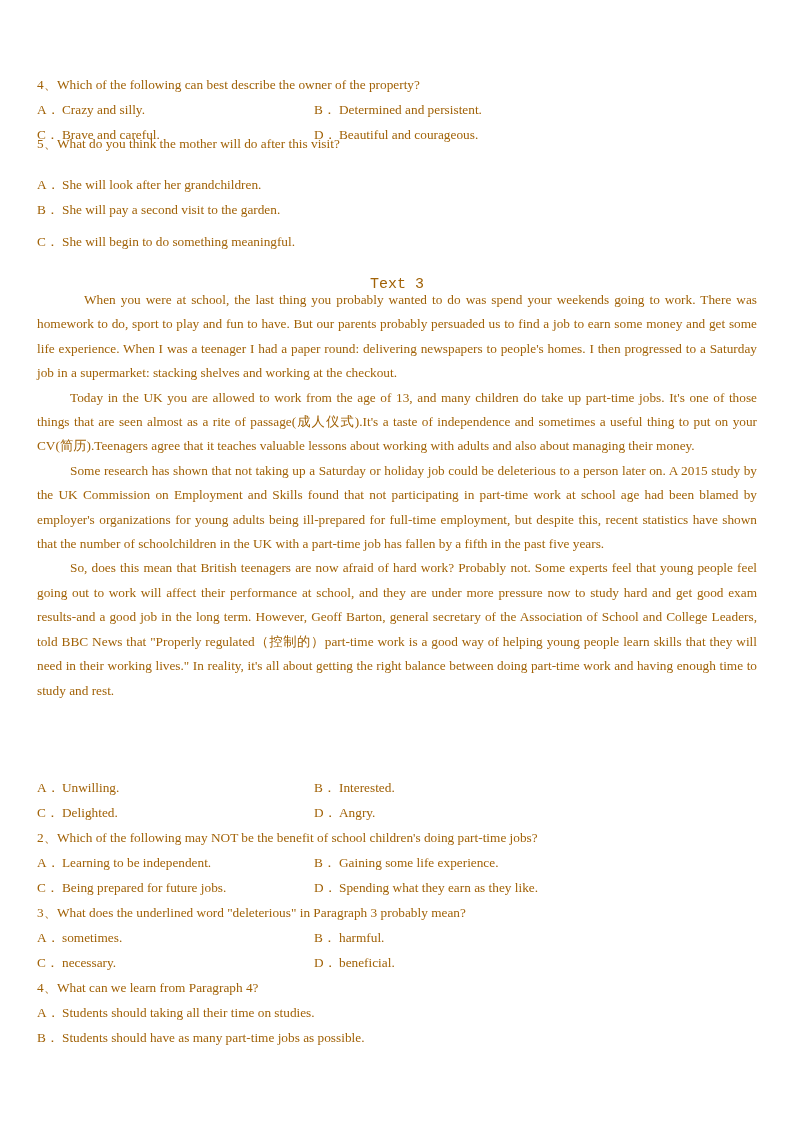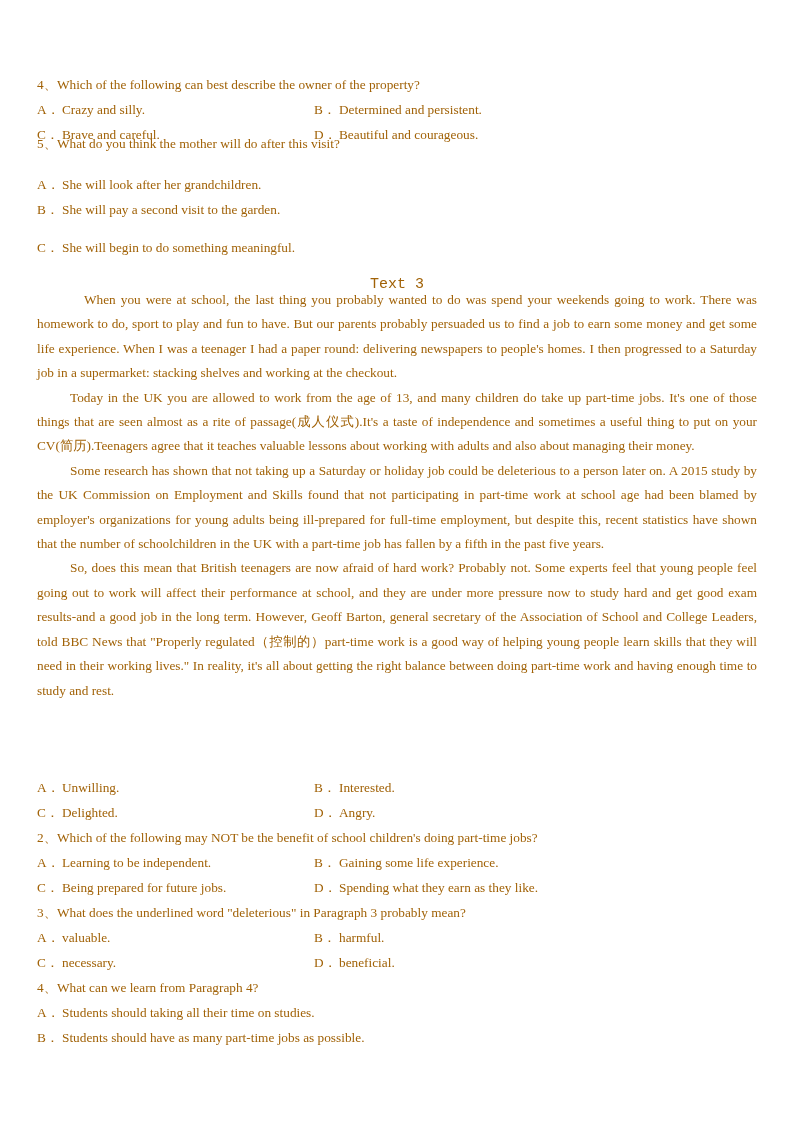--- a/index.html
+++ b/index.html
@@ -42,21 +42,21 @@
   <div class="opt-row" style="top:127px;">
     <span class="col left"><span class="opt-letter">C．</span><span>Brave and careful.</span></span>
     <span class="col right"><span class="opt-letter">D．</span><span>Beautiful and courageous.</span></span>
   </div>
 
   <div class="line" style="top:136px;">
     <span>5、</span><span>What do you think the mother will do after this visit?</span>
   </div>
   <div class="line" style="top:177px;"><span class="opt-letter">A．</span><span>She will look after her grandchildren.</span></div>
   <div class="line" style="top:202px;"><span class="opt-letter">B．</span><span>She will pay a second visit to the garden.</span></div>
-  <div class="line" style="top:240px;"><span class="opt-letter">C．</span><span>She will begin to do something meaningful.</span></div>
+  <div class="line" style="top:234px;"><span class="opt-letter">C．</span><span>She will begin to do something meaningful.</span></div>
 
   <div class="heading" style="top:277px;">Text 3</div>
 
   <div class="passage" style="top:288px;">
     <p class="first">When you were at school, the last thing you probably wanted to do was spend your weekends going to work. There was homework to do, sport to play and fun to have. But our parents probably persuaded us to find a job to earn some money and get some life experience. When I was a teenager I had a paper round: delivering newspapers to people's homes. I then progressed to a Saturday job in a supermarket: stacking shelves and working at the checkout.</p>
     <p>Today in the UK you are allowed to work from the age of 13, and many children do take up part-time jobs. It's one of those things that are seen almost as a rite of passage(成人仪式).It's a taste of independence and sometimes a useful thing to put on your CV(简历).Teenagers agree that it teaches valuable lessons about working with adults and also about managing their money.</p>
     <p>Some research has shown that not taking up a Saturday or holiday job could be deleterious to a person later on. A 2015 study by the UK Commission on Employment and Skills found that not participating in part-time work at school age had been blamed by employer's organizations for young adults being ill-prepared for full-time employment, but despite this, recent statistics have shown that the number of schoolchildren in the UK with a part-time job has fallen by a fifth in the past five years.</p>
     <p>So, does this mean that British teenagers are now afraid of hard work? Probably not. Some experts feel that young people feel going out to work will affect their performance at school, and they are under more pressure now to study hard and get good exam results-and a good job in the long term. However, Geoff Barton, general secretary of the Association of School and College Leaders, told BBC News that "Properly regulated（控制的）part-time work is a good way of helping young people learn skills that they will need in their working lives." In reality, it's all about getting the right balance between doing part-time work and having enough time to study and rest.</p>
   </div>
 
@@ -78,21 +78,21 @@
   </div>
   <div class="opt-row" style="top:880px;">
     <span class="col left"><span class="opt-letter">C．</span><span>Being prepared for future jobs.</span></span>
     <span class="col right"><span class="opt-letter">D．</span><span>Spending what they earn as they like.</span></span>
   </div>
 
   <div class="line" style="top:905px;">
     <span>3、</span><span>What does the underlined word "deleterious" in Paragraph 3 probably mean?</span>
   </div>
   <div class="opt-row" style="top:930px;">
-    <span class="col left"><span class="opt-letter">A．</span><span>valuable.</span></span>
+    <span class="col left"><span class="opt-letter">A．</span><span>sometimes.</span></span>
     <span class="col right"><span class="opt-letter">B．</span><span>harmful.</span></span>
   </div>
   <div class="opt-row" style="top:955px;">
     <span class="col left"><span class="opt-letter">C．</span><span>necessary.</span></span>
     <span class="col right"><span class="opt-letter">D．</span><span>beneficial.</span></span>
   </div>
 
   <div class="line" style="top:980px;">
     <span>4、</span><span>What can we learn from Paragraph 4?</span>
   </div>

